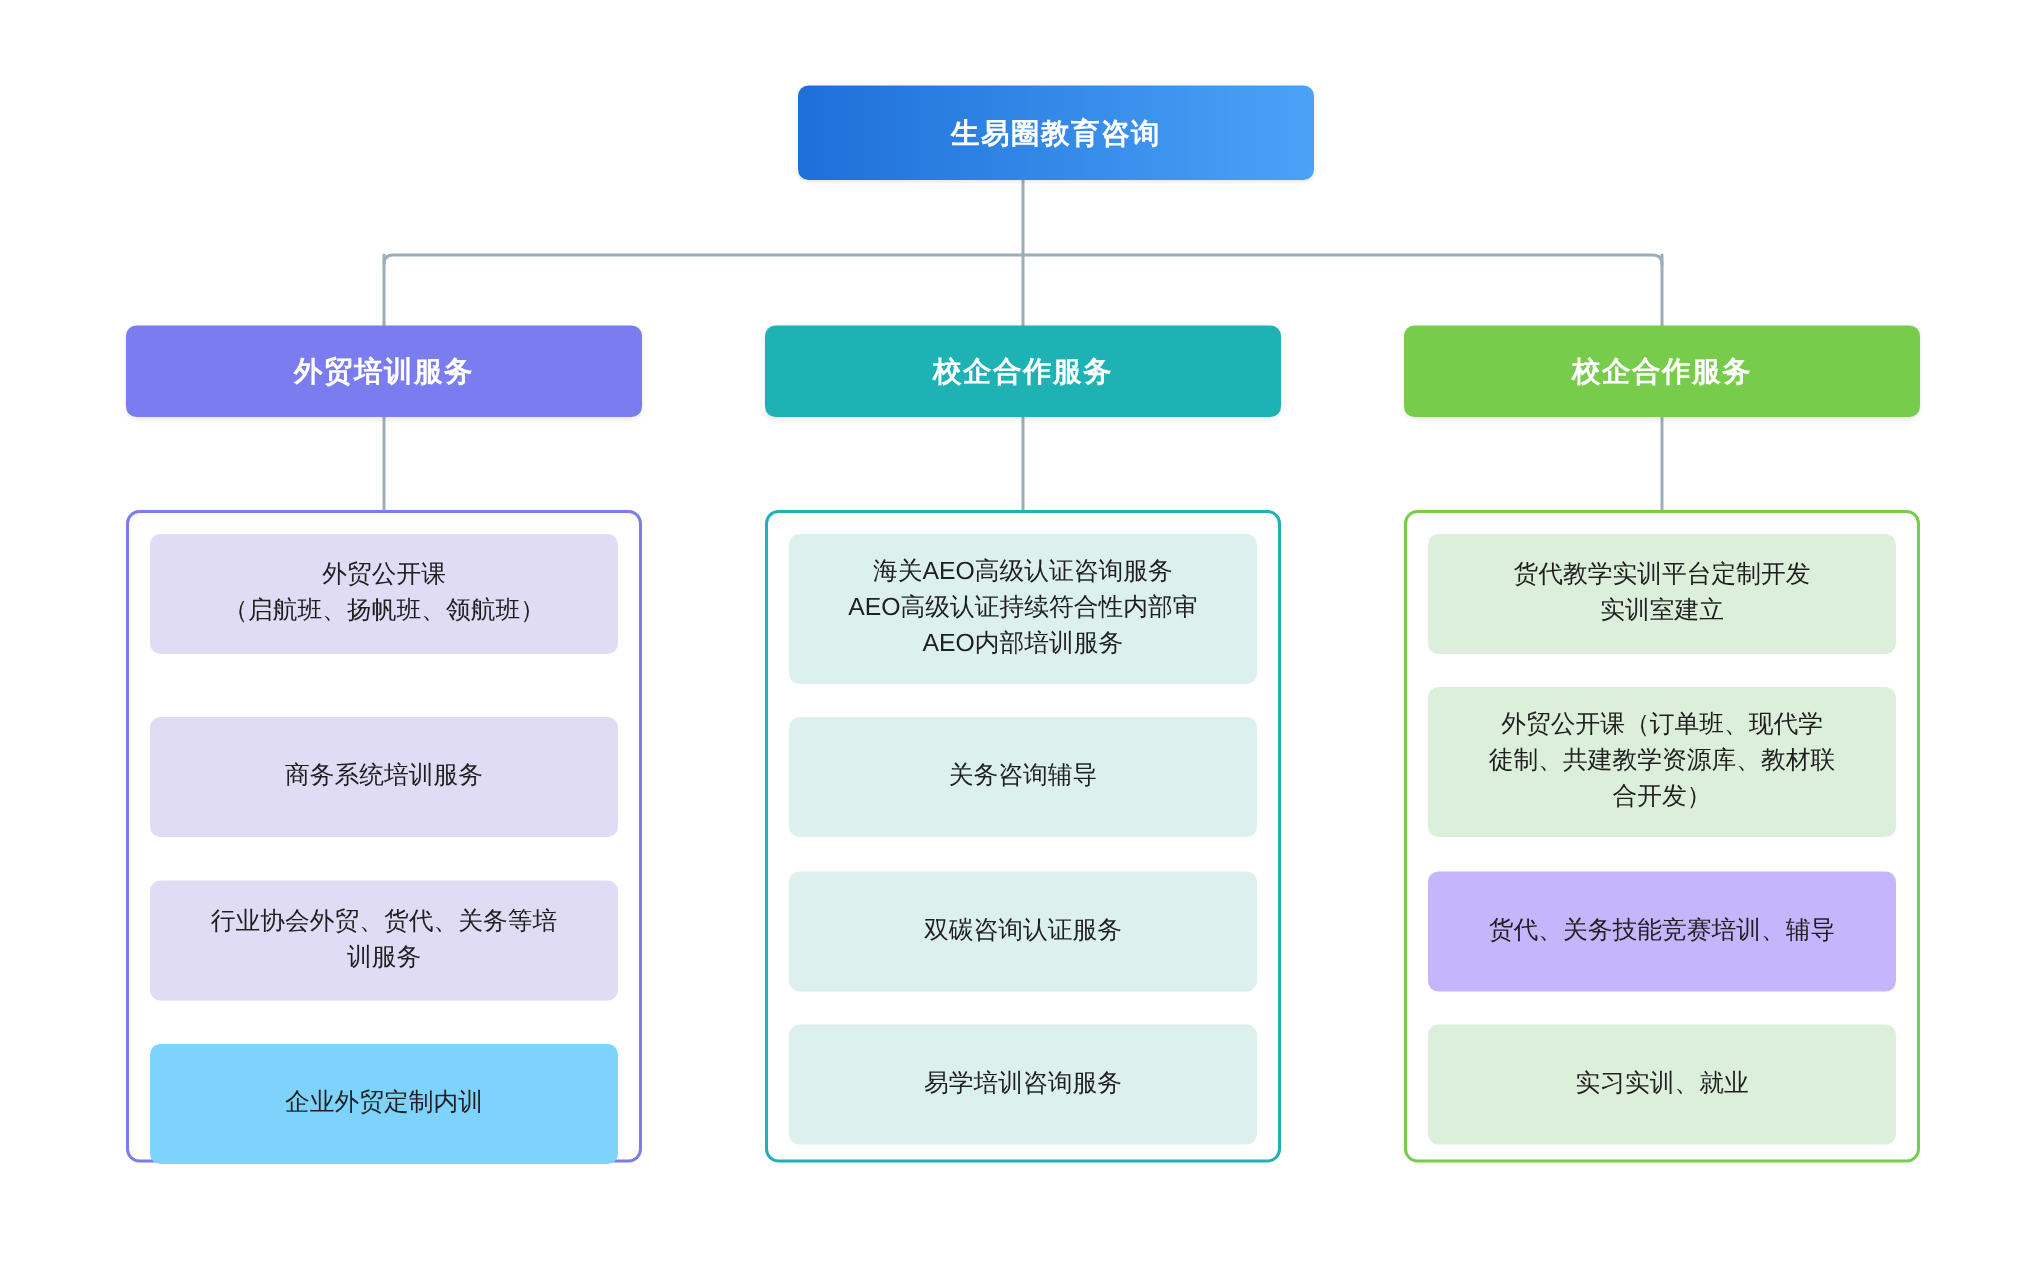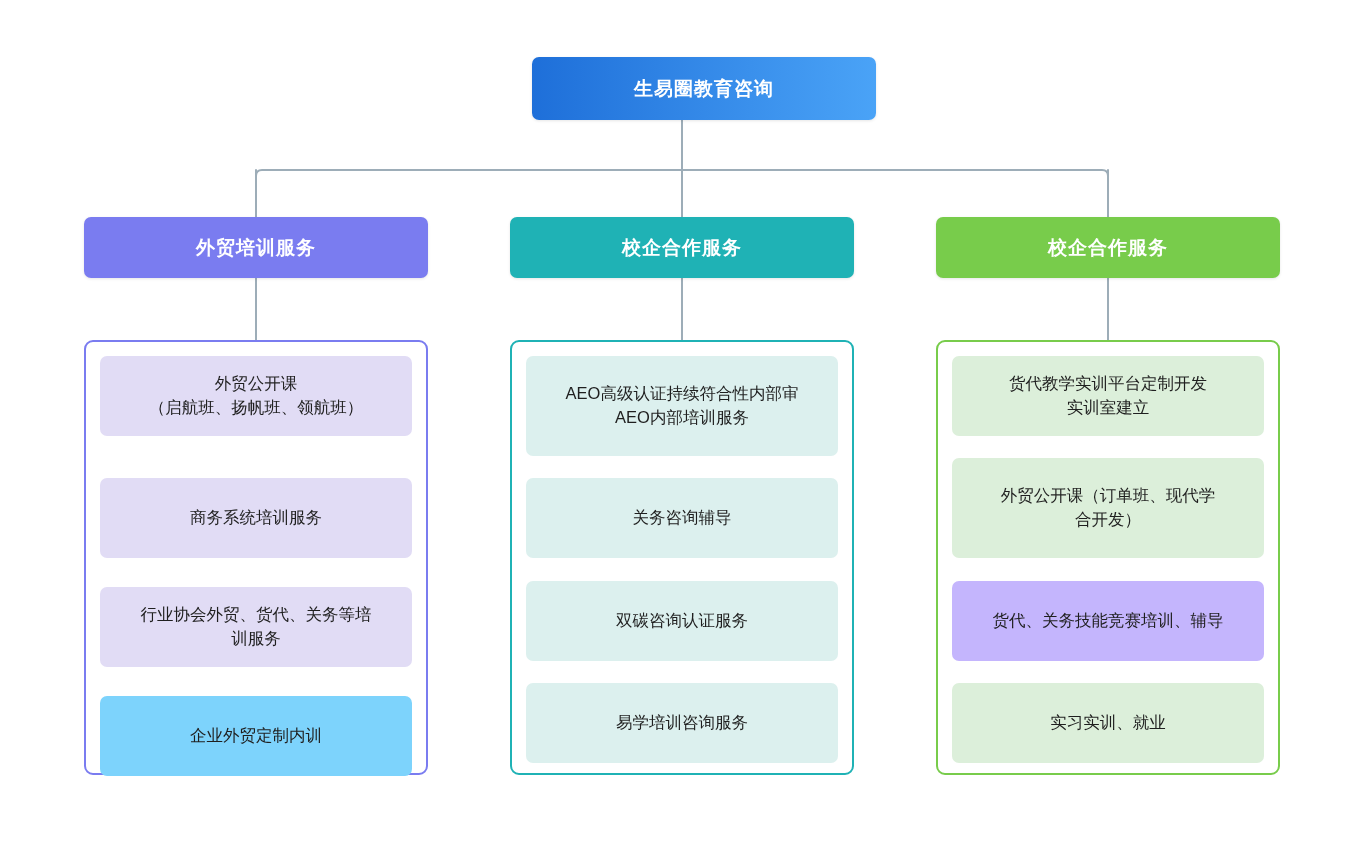--- a/index.html
+++ b/index.html
@@ -158,20 +158,21 @@
             <span class="line">企业外贸定制内训</span>
           </div>
         </div>
       </div>
       <div class="column col-2">
         <div class="col-header" style="background: rgb(31, 178, 181);">
           <span>校企合作服务</span>
         </div>
         <div class="col-body" style="border-color: rgb(31, 178, 181);">
           <div class="leaf" style="background: rgb(220, 240, 238); height: 100px; flex: 0 0 100px;">
+            <span class="line">海关AEO高级认证咨询服务</span>
             <span class="line">AEO高级认证持续符合性内部审</span>
             <span class="line">AEO内部培训服务</span>
           </div>
           <div class="spacer" style="height: 22.3333px;"></div>
           <div class="leaf" style="background: rgb(220, 240, 238); height: 80px; flex: 0 0 80px;">
             <span class="line">关务咨询辅导</span>
           </div>
           <div class="spacer" style="height: 22.3333px;"></div>
           <div class="leaf" style="background: rgb(220, 240, 238); height: 80px; flex: 0 0 80px;">
             <span class="line">双碳咨询认证服务</span>
@@ -187,20 +188,21 @@
           <span>校企合作服务</span>
         </div>
         <div class="col-body" style="border-color: rgb(120, 204, 75);">
           <div class="leaf" style="background: rgb(220, 239, 218); height: 80px; flex: 0 0 80px;">
             <span class="line">货代教学实训平台定制开发</span>
             <span class="line">实训室建立</span>
           </div>
           <div class="spacer" style="height: 22.3333px;"></div>
           <div class="leaf" style="background: rgb(220, 239, 218); height: 100px; flex: 0 0 100px;">
             <span class="line">外贸公开课（订单班、现代学</span>
+            <span class="line">徒制、共建教学资源库、教材联</span>
             <span class="line">合开发）</span>
           </div>
           <div class="spacer" style="height: 22.3333px;"></div>
           <div class="leaf" style="background: #c4b5fd; height: 80px; flex: 0 0 80px;">
             <span class="line">货代、关务技能竞赛培训、辅导</span>
           </div>
           <div class="spacer" style="height: 22.3333px;"></div>
           <div class="leaf" style="background: rgb(220, 239, 218); height: 80px; flex: 0 0 80px;">
             <span class="line">实习实训、就业</span>
           </div>

